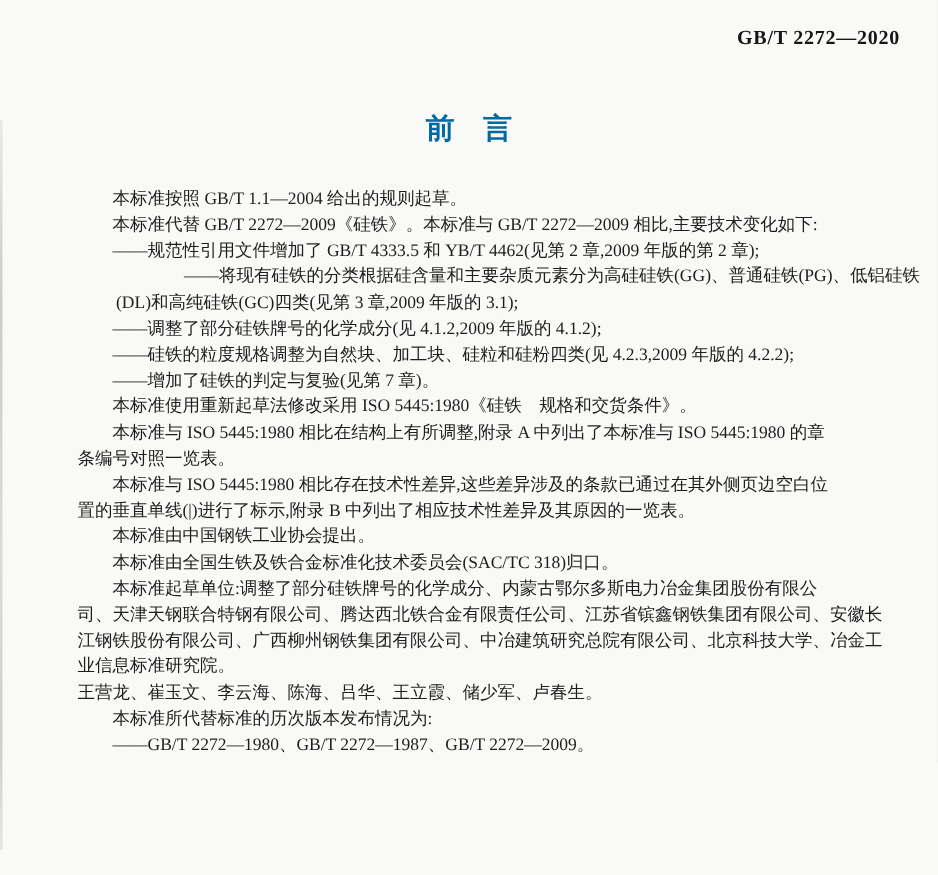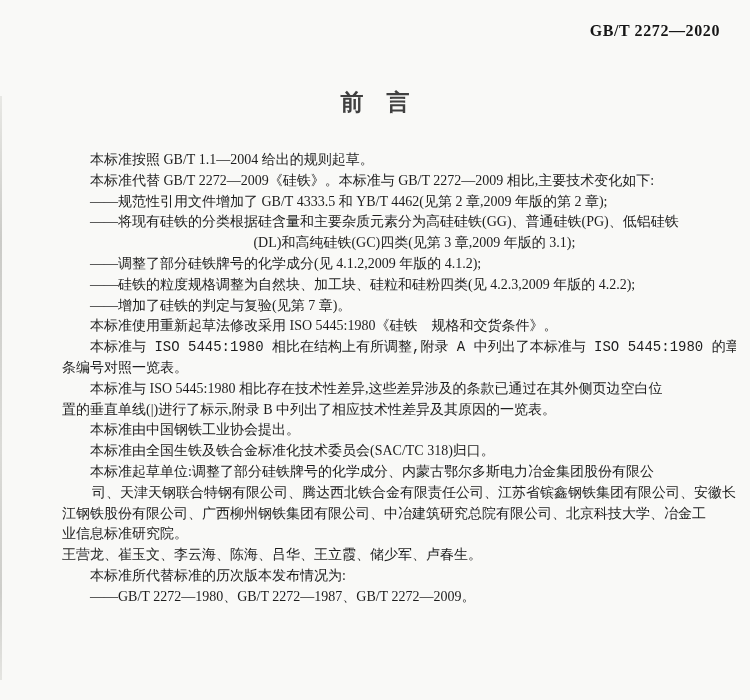--- a/index.html
+++ b/index.html
@@ -36,21 +36,21 @@
     position: absolute;
     top: 88px;
     left: 0;
     width: 100%;
     margin: 0;
     text-align: center;
     font-family: "Liberation Sans", "DejaVu Sans", sans-serif;
     font-weight: bold;
     font-size: 23px;
     line-height: 28px;
-    color: #404040;
+    color: #0369a1;
   }
   .doc-body {
     position: absolute;
     top: 150px;
     left: 62px;
     right: 14px;
     font-size: 14px;
     line-height: 20.8px;
   }
   .line {
@@ -62,33 +62,33 @@
 <body>
 
 <div class="page">
   <div class="scan-edge"></div>
   <div class="header-code">GB/T 2272—2020</div>
   <h1 class="doc-title">前　言</h1>
   <div class="doc-body">
       <div class="line" style="padding-left: 28px;">本标准按照 GB/T 1.1—2004 给出的规则起草。</div>
       <div class="line" style="padding-left: 28px;">本标准代替 GB/T 2272—2009《硅铁》。本标准与 GB/T 2272—2009 相比,主要技术变化如下:</div>
       <div class="line" style="padding-left: 28px;">——规范性引用文件增加了 GB/T 4333.5 和 YB/T 4462(见第 2 章,2009 年版的第 2 章);</div>
-      <div class="line" style="padding-left: 28px;">——将现有硅铁的分类根据硅含量和主要杂质元素分为高硅硅铁(GG)、普通硅铁(PG)、低铝硅铁</div>
-      <div class="line" style="padding-left: 30.8px; text-align: center;">(DL)和高纯硅铁(GC)四类(见第 3 章,2009 年版的 3.1);</div>
+      <div class="line" style="padding-left: 28px; text-align: right;">——将现有硅铁的分类根据硅含量和主要杂质元素分为高硅硅铁(GG)、普通硅铁(PG)、低铝硅铁</div>
+      <div class="line" style="padding-left: 30.8px;">(DL)和高纯硅铁(GC)四类(见第 3 章,2009 年版的 3.1);</div>
       <div class="line" style="padding-left: 28px;">——调整了部分硅铁牌号的化学成分(见 4.1.2,2009 年版的 4.1.2);</div>
       <div class="line" style="padding-left: 28px;">——硅铁的粒度规格调整为自然块、加工块、硅粒和硅粉四类(见 4.2.3,2009 年版的 4.2.2);</div>
       <div class="line" style="padding-left: 28px;">——增加了硅铁的判定与复验(见第 7 章)。</div>
       <div class="line" style="padding-left: 28px;">本标准使用重新起草法修改采用 ISO 5445:1980《硅铁　规格和交货条件》。</div>
-      <div class="line" style="padding-left: 28px; font-family: Liberation Mono, monospace;">本标准与 ISO 5445:1980 相比在结构上有所调整,附录 A 中列出了本标准与 ISO 5445:1980 的章</div>
+      <div class="line" style="padding-left: 28px;">本标准与 ISO 5445:1980 相比在结构上有所调整,附录 A 中列出了本标准与 ISO 5445:1980 的章</div>
       <div class="line" style="padding-left: 0px;">条编号对照一览表。</div>
       <div class="line" style="padding-left: 28px;">本标准与 ISO 5445:1980 相比存在技术性差异,这些差异涉及的条款已通过在其外侧页边空白位</div>
       <div class="line" style="padding-left: 0px;">置的垂直单线(|)进行了标示,附录 B 中列出了相应技术性差异及其原因的一览表。</div>
       <div class="line" style="padding-left: 28px;">本标准由中国钢铁工业协会提出。</div>
       <div class="line" style="padding-left: 28px;">本标准由全国生铁及铁合金标准化技术委员会(SAC/TC 318)归口。</div>
       <div class="line" style="padding-left: 28px;">本标准起草单位:调整了部分硅铁牌号的化学成分、内蒙古鄂尔多斯电力冶金集团股份有限公</div>
-      <div class="line" style="padding-left: 0px; text-align: right;">司、天津天钢联合特钢有限公司、腾达西北铁合金有限责任公司、江苏省镔鑫钢铁集团有限公司、安徽长</div>
+      <div class="line" style="padding-left: 0px;">司、天津天钢联合特钢有限公司、腾达西北铁合金有限责任公司、江苏省镔鑫钢铁集团有限公司、安徽长</div>
       <div class="line" style="padding-left: 0px;">江钢铁股份有限公司、广西柳州钢铁集团有限公司、中冶建筑研究总院有限公司、北京科技大学、冶金工</div>
       <div class="line" style="padding-left: 0px;">业信息标准研究院。</div>
       <div class="line" style="padding-left: 0px;">王营龙、崔玉文、李云海、陈海、吕华、王立霞、储少军、卢春生。</div>
       <div class="line" style="padding-left: 28px;">本标准所代替标准的历次版本发布情况为:</div>
       <div class="line" style="padding-left: 28px;">——GB/T 2272—1980、GB/T 2272—1987、GB/T 2272—2009。</div>
     </div>
 </div>
 
 </body></html>

